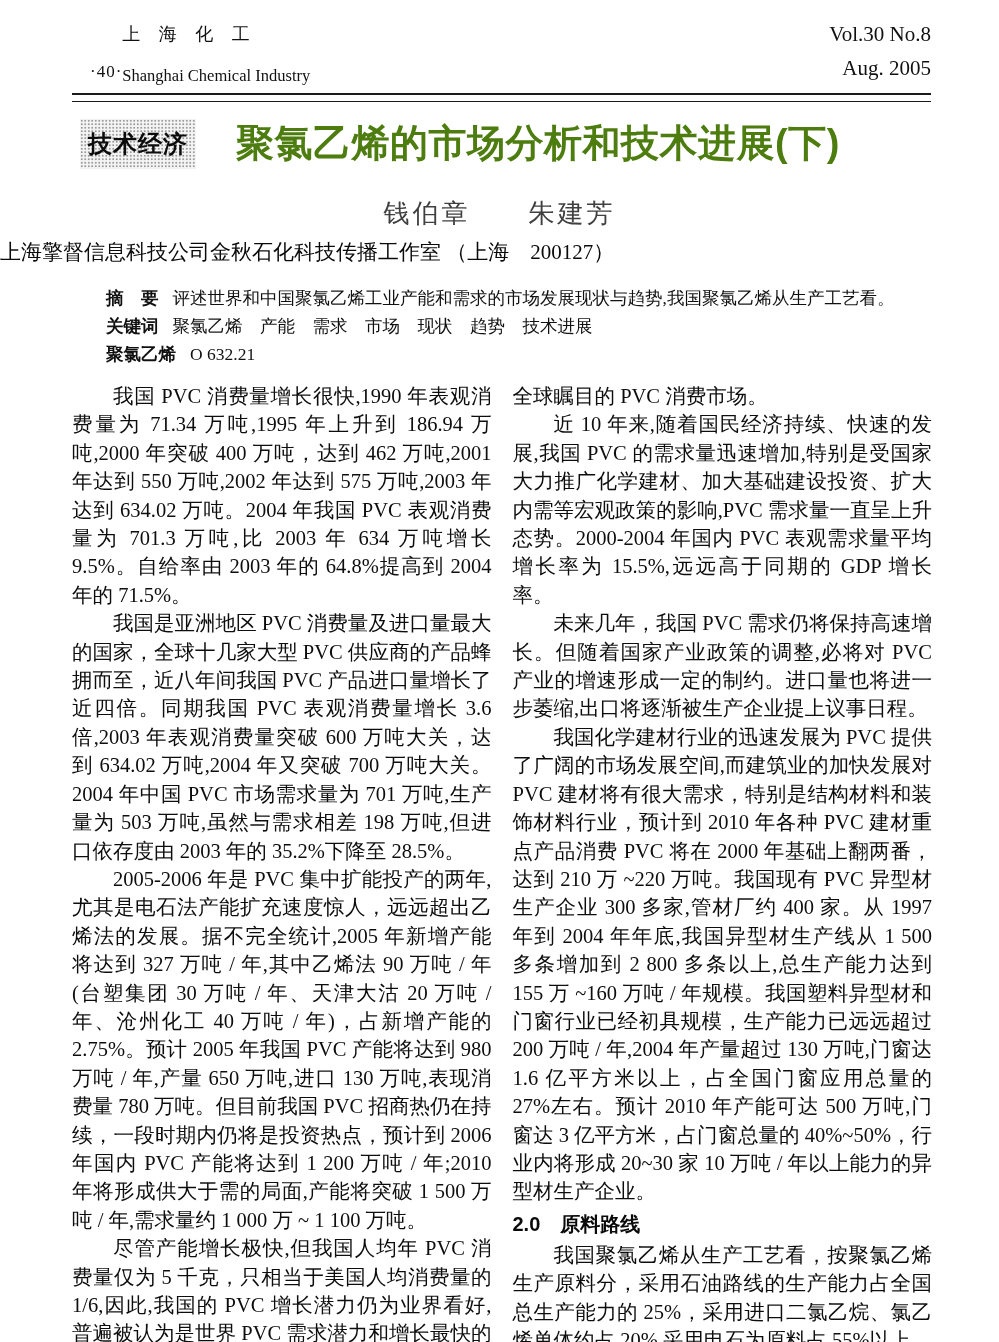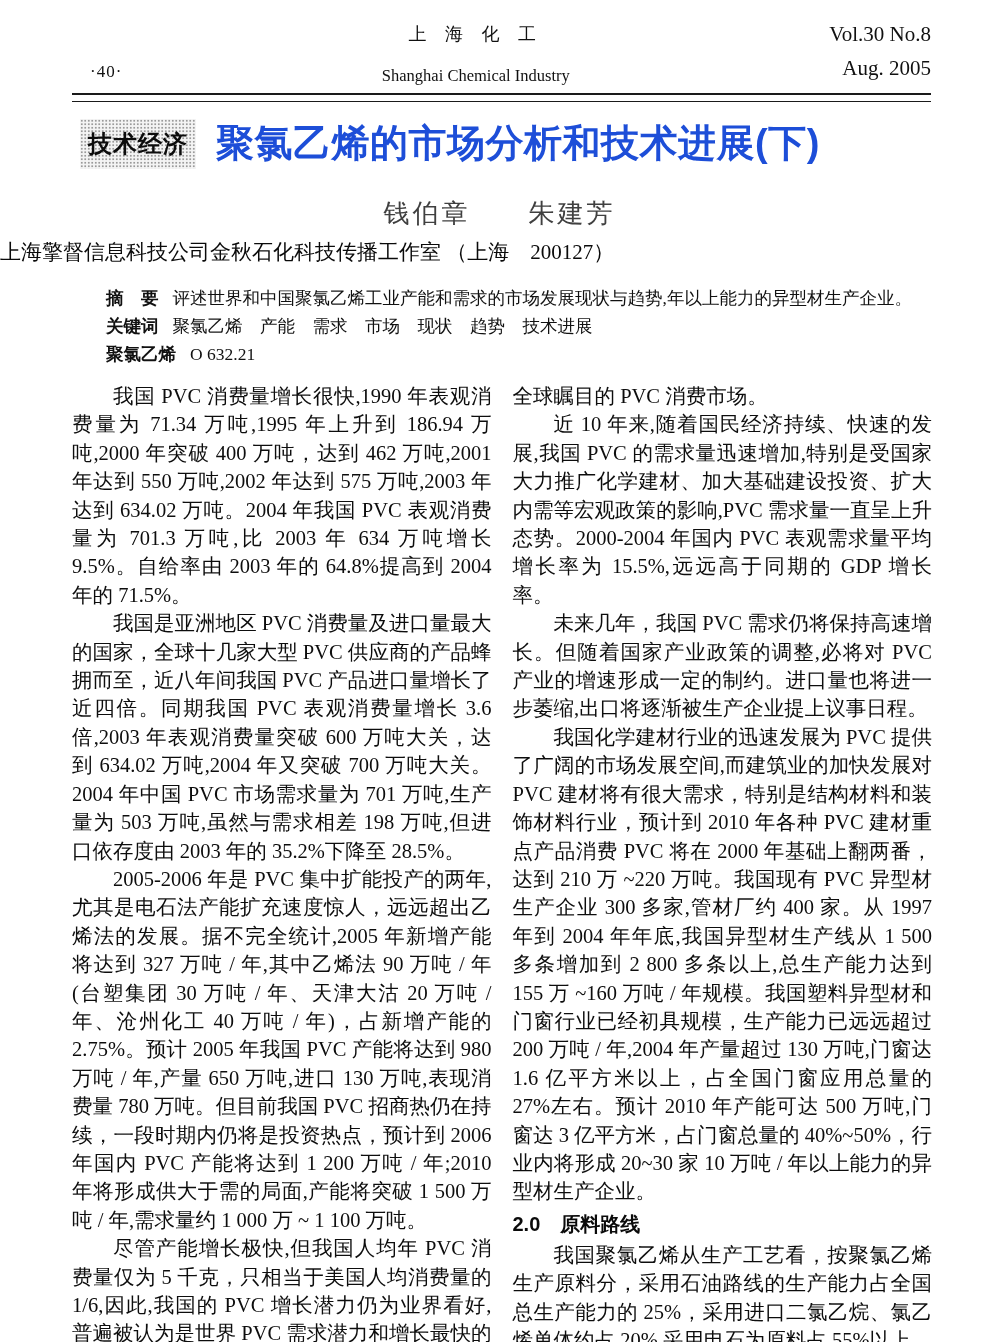--- a/index.html
+++ b/index.html
@@ -30,21 +30,20 @@
     justify-content: space-between;
   }
   .ph-left {
     align-self: flex-end;
     font-size: 17px;
     letter-spacing: 1px;
     padding-left: 18px;
     padding-bottom: 2px;
   }
   .ph-center {
-    text-align: center;
     flex: 1;
   }
   .jcn {
     font-size: 18px;
     letter-spacing: 7px;
     font-family: "Liberation Serif", serif;
   }
   .jen {
     font-size: 16.5px;
     margin-top: 20px;
@@ -84,22 +83,22 @@
     background-image: radial-gradient(#9a9a9a 0.8px, transparent 0.9px);
     background-size: 3.5px 3.5px;
     background-color: #f4f4f4;
     white-space: nowrap;
   }
   .article-title {
     font-family: "Liberation Sans", sans-serif;
     font-weight: 900;
     font-size: 38px;
     letter-spacing: 0.5px;
-    margin: 0 0 0 20px;
-    color: #1d4ed8;
+    margin: 0 0 0 40px;
+    color: #4d7c0f;
     white-space: nowrap;
   }
   .authors {
     position: absolute;
     top: 196px;
     left: 0;
     width: 100%;
     text-align: center;
     font-size: 26px;
     letter-spacing: 3px;
@@ -184,21 +183,21 @@
   <section class="title-block">
     <span class="rubric">技术经济</span>
     <h1 class="article-title">聚氯乙烯的市场分析和技术进展(下)</h1>
   </section>
 
   <div class="authors">钱伯章　　朱建芳</div>
   <div class="affiliation">上海擎督信息科技公司金秋石化科技传播工作室 （上海　200127）</div>
 
   <section class="abstract-block">
     <div class="row">
-      <span class="lbl">摘　要</span><span>评述世界和中国聚氯乙烯工业产能和需求的市场发展现状与趋势,年以上能力的异型材生产企业。</span>
+      <span class="lbl">摘　要</span><span>评述世界和中国聚氯乙烯工业产能和需求的市场发展现状与趋势,我国聚氯乙烯从生产工艺看。</span>
     </div>
     <div class="row">
       <span class="lbl">关键词</span><span>聚氯乙烯　产能　需求　市场　现状　趋势　技术进展</span>
     </div>
     <div class="row">
       <span class="lbl">聚氯乙烯</span><span>O 632.21</span>
     </div>
   </section>
 
   <section class="columns">

